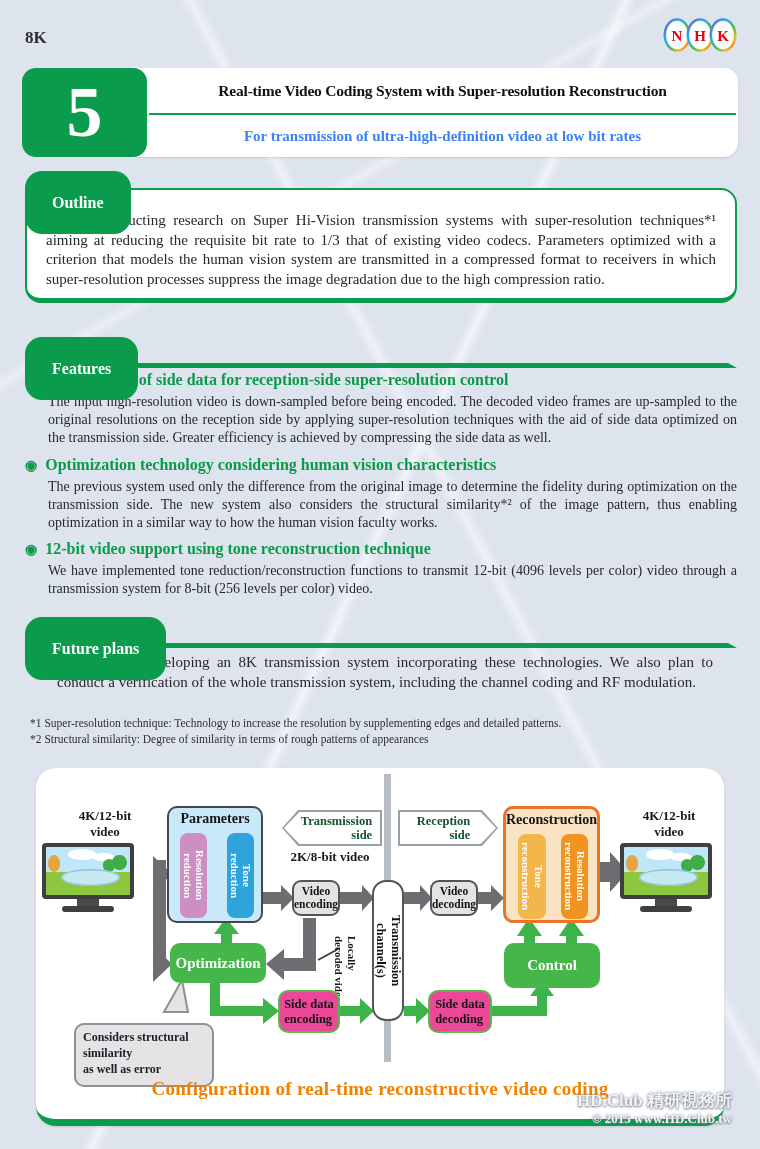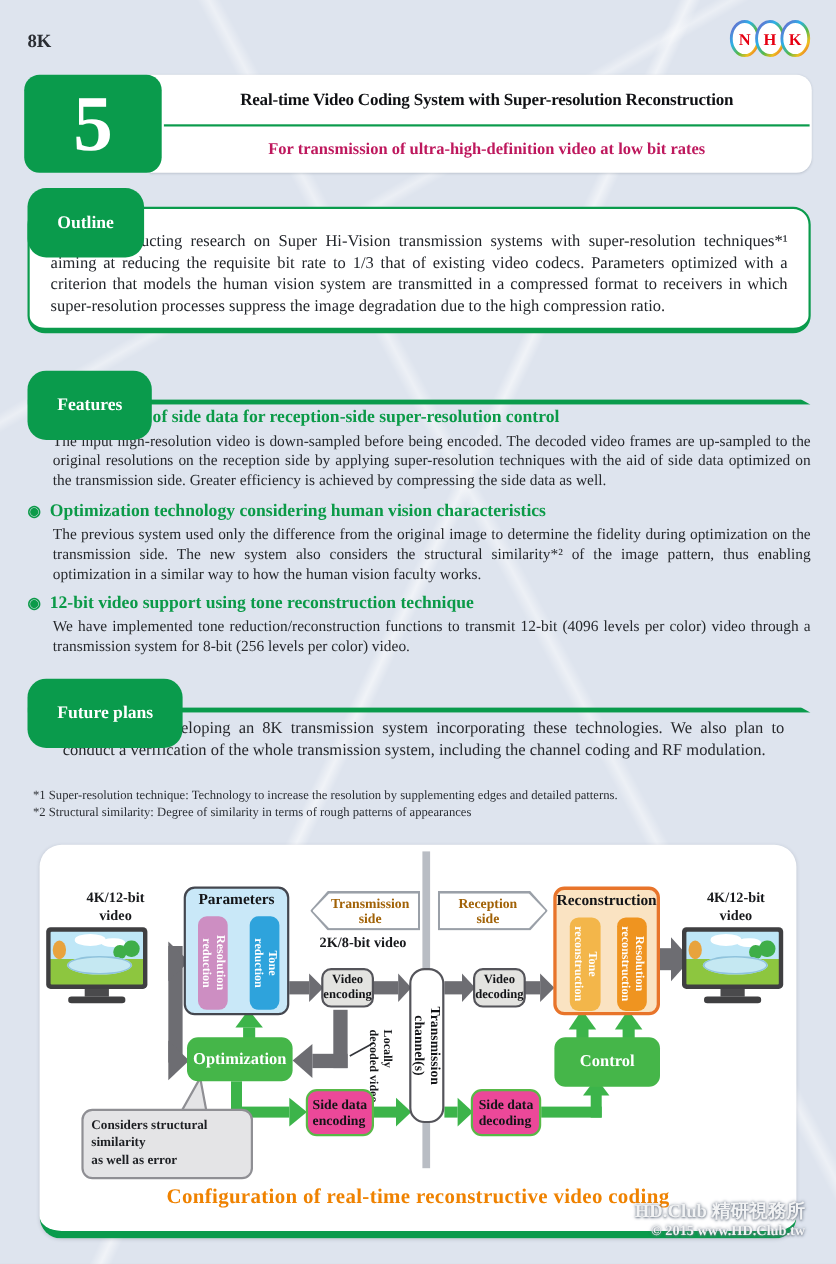--- a/index.html
+++ b/index.html
@@ -16,21 +16,21 @@
   .hdr{left:22px;top:68px;width:716px;height:89px;display:flex;z-index:2;}
   .hdr-num{width:125px;height:100%;background:#0a9b4c;border-radius:14px;color:#fff;
            font-size:72px;font-weight:bold;display:flex;align-items:center;justify-content:center;
            position:relative;z-index:2;}
   .hdr-titles{flex:1;background:#fff;border-radius:0 14px 14px 0;margin-left:-10px;padding-left:10px;
               display:flex;flex-direction:column;box-shadow:0 1px 2px rgba(60,70,90,.18);}
   .hdr-title{flex:1.08;display:flex;align-items:center;justify-content:center;font-size:15.5px;
              font-weight:bold;color:#101114;letter-spacing:-.2px;}
   .hdr-divider{height:2px;background:#0a9b4c;margin:0 2px;}
   .hdr-sub{flex:1;display:flex;align-items:center;justify-content:center;font-size:15px;
-           font-weight:bold;color:#be185d;}
+           font-weight:bold;color:#3b82f6;}
   
   .tab{background:#0a9b4c;color:#fff;font-weight:bold;font-size:16px;height:31px;line-height:31px;
        padding:16px 27px;border-radius:17px;z-index:4;}
   .rule{left:25px;width:712px;height:5px;background:#0a9b4c;z-index:3;
         clip-path:polygon(0 0,calc(100% - 9px) 0,100% 100%,0 100%);}
   .just{text-align:justify;}
   .pre{white-space:pre-line;}
   .outline-box{left:25px;top:188px;width:712px;background:#fff;border:2.5px solid #0a9b4c;
                border-bottom-width:5px;border-radius:16px;box-sizing:border-box;
                padding:21px 19px 9px;z-index:2;}
@@ -47,21 +47,21 @@
   .figure{left:36px;top:768px;width:688px;height:358px;background:#fff;border-radius:20px;
           border-bottom:7px solid #0a9b4c;box-sizing:border-box;z-index:2;
           box-shadow:0 1px 3px rgba(60,70,90,.15);}
   .figure .abs{z-index:2;}
   .wires{left:0;top:0;z-index:1;}
   .dlabel{font-size:13px;font-weight:bold;line-height:1.2;text-align:center;color:#17181b;}
   .banner{width:100px;height:36px;}
   .banner .bg{position:absolute;inset:0;background:#9aa0a8;}
   .banner .fg{position:absolute;inset:2px;background:#fff;display:flex;align-items:center;
               justify-content:center;font-size:12.5px;font-weight:bold;line-height:1.15;
-              text-align:center;color:#a16207;}
+              text-align:right;color:#14532d;}
   .banner.bleft .bg,.banner.bleft .fg{clip-path:polygon(0 50%,16% 0,100% 0,100% 100%,16% 100%);}
   .banner.bright .bg,.banner.bright .fg{clip-path:polygon(0 0,84% 0,100% 50%,84% 100%,0 100%);}
   .banner.bleft .fg{padding-left:9px;}
   .banner.bright .fg{padding-right:9px;}
   .procbox{box-sizing:border-box;border-radius:10px;}
   .reduction{background:#c9e8f8;border:2.5px solid #44474f;}
   .recon{background:#fae3c2;border:3px solid #e8742a;}
   .btitle{position:absolute;top:3px;left:0;right:0;text-align:center;font-size:14px;
           font-weight:bold;color:#131417;}
   .pill{position:absolute;border-radius:8px;color:#fff;font-weight:bold;font-size:11px;
@@ -305,21 +305,21 @@
 decoded video</div>
 
     <div class="abs greenbox" style="left:134px;top:175px;width:96px;height:40px;">Optimization</div>
     <div class="abs greenbox" style="left:468px;top:175px;width:96px;height:45px;">Control</div>
 
     <div class="abs sdata pre" style="left:242px;top:222px;width:62px;height:43px;">Side data
 encoding</div>
     <div class="abs sdata pre" style="left:392px;top:222px;width:64px;height:43px;">Side data
 decoding</div>
 
-    <div class="abs bubble pre" style="left:38px;top:240px;width:156px;height:64px;">Considers structural
+    <div class="abs bubble pre" style="left:38px;top:255px;width:140px;height:64px;">Considers structural
 similarity
 as well as error</div>
 
     <div class="abs caption">Configuration of real-time reconstructive video coding</div>
   </div>
 
   <div class="abs wm">
     <div class="wm-1">HD.Club 精研視務所</div>
     <div class="wm-2">© 2015  www.HD.Club.tw</div>
   </div>

